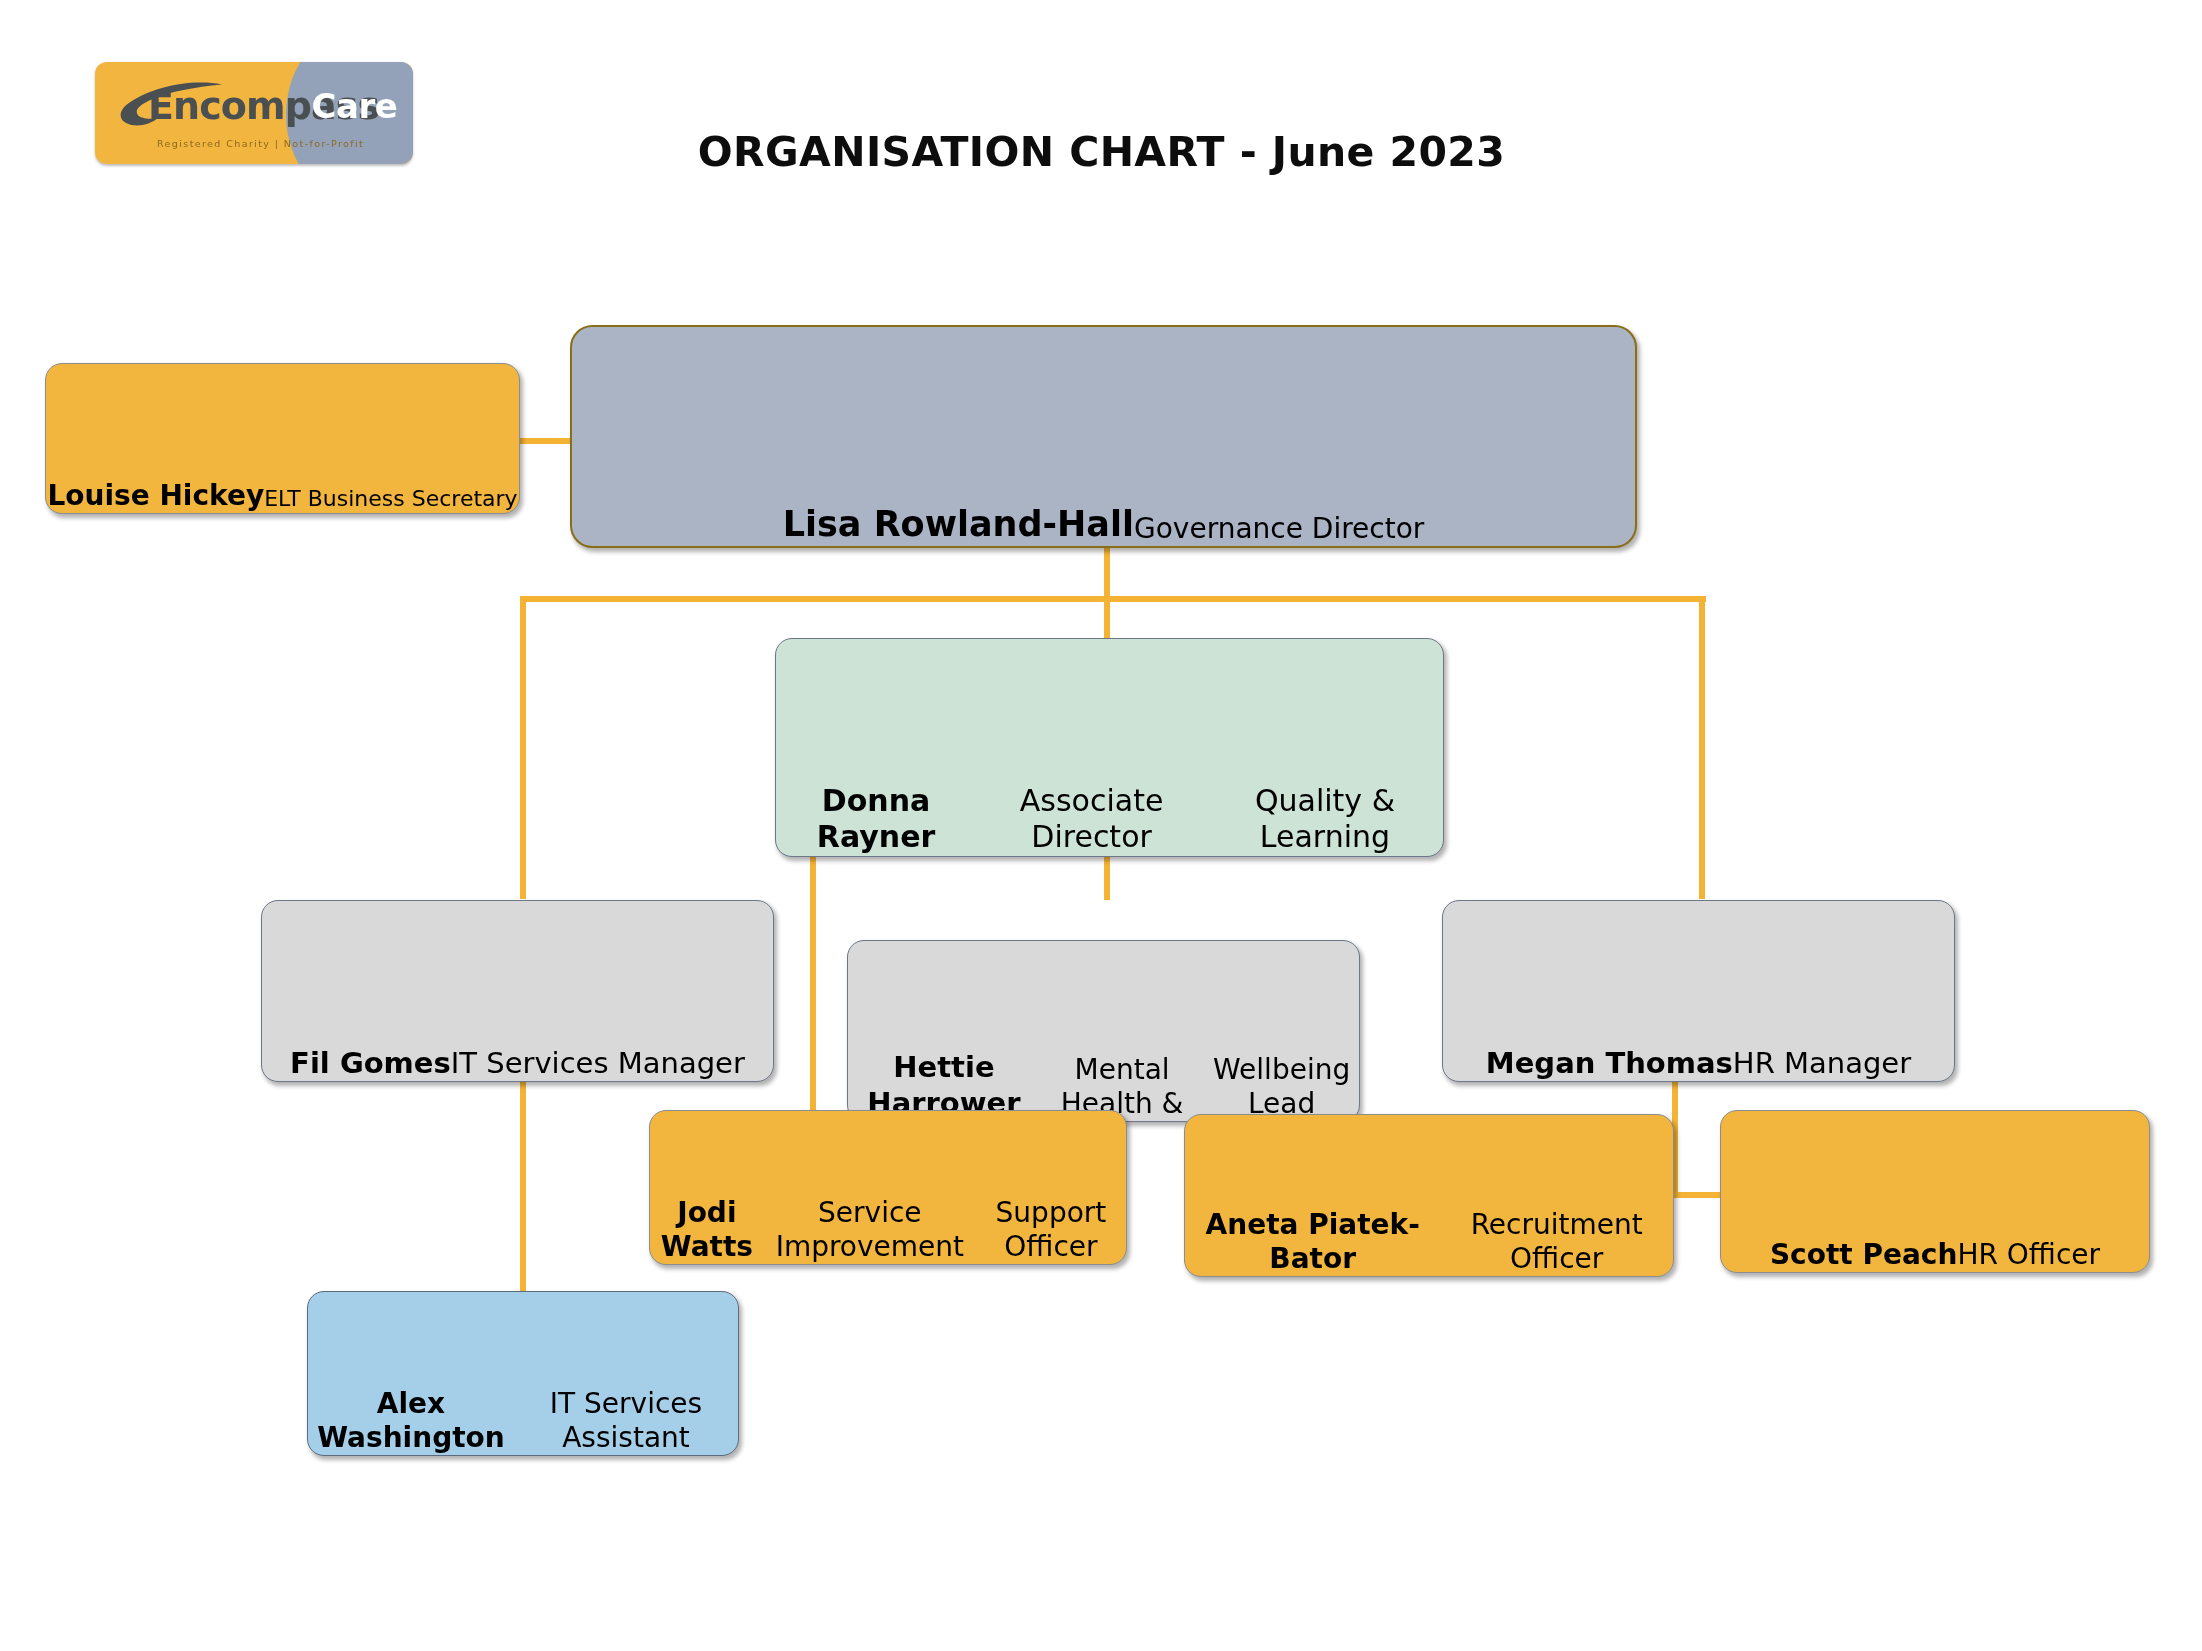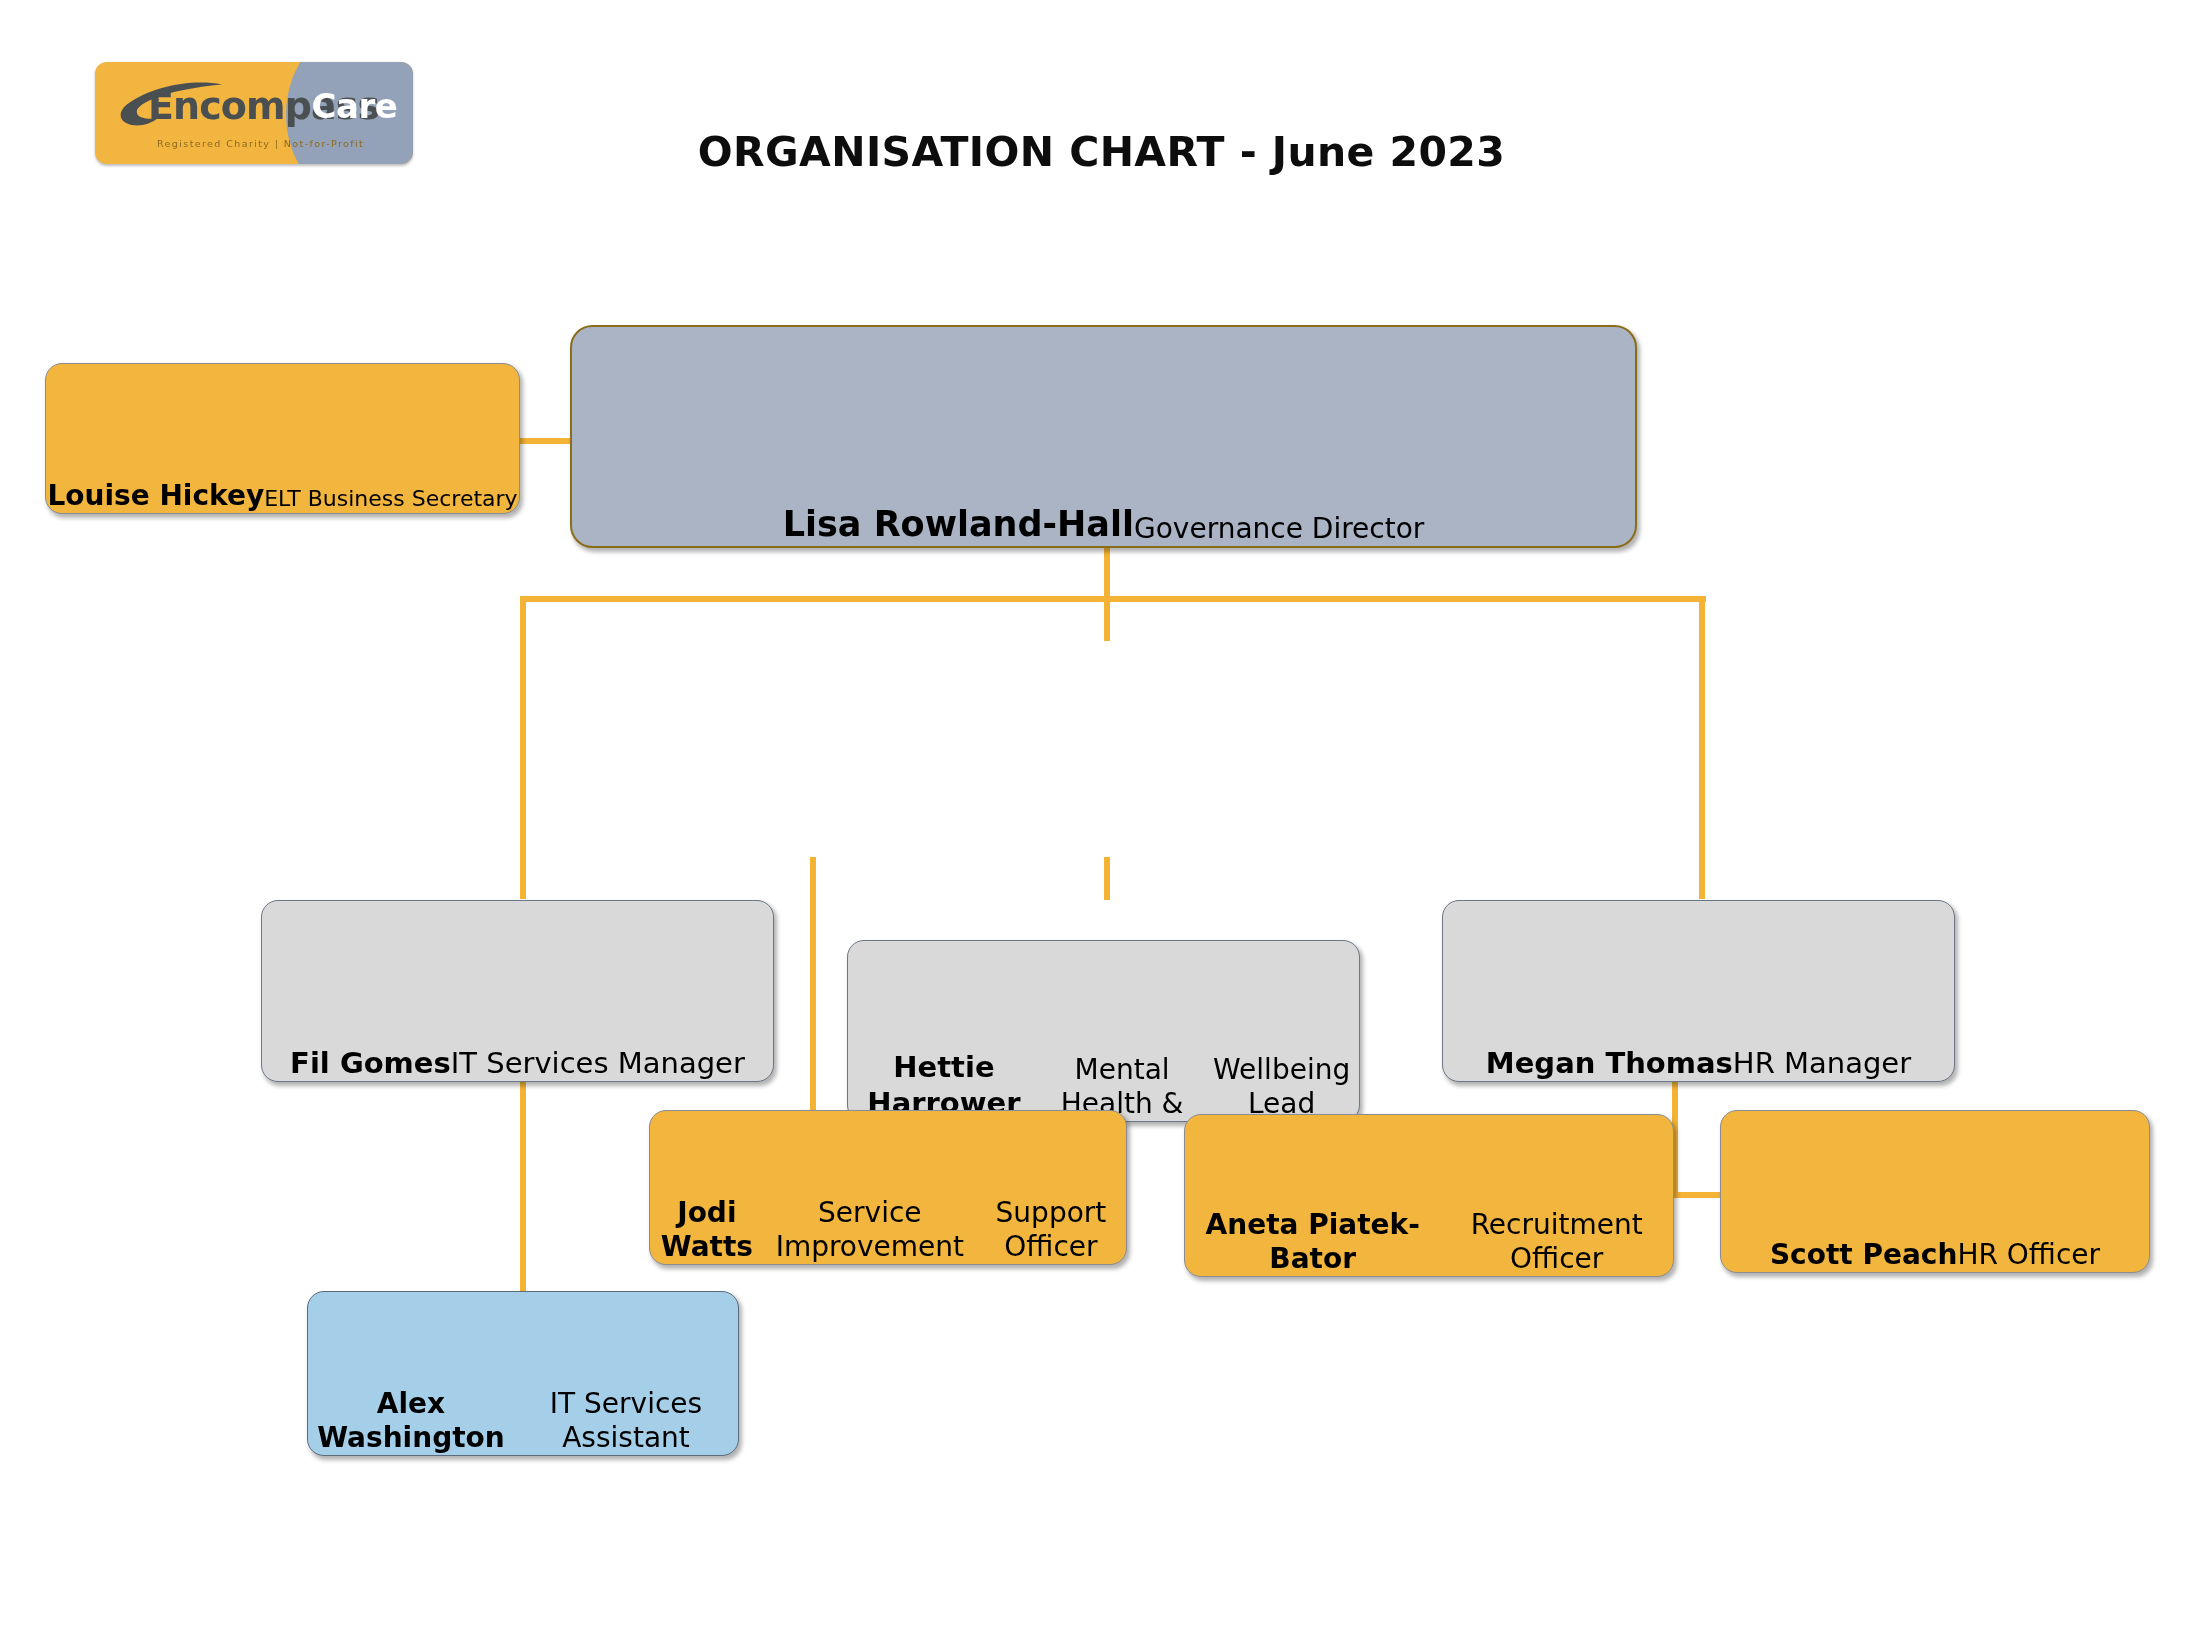--- a/index.html
+++ b/index.html
@@ -108,20 +108,25 @@
   <div class="node n-amber" style="left:45px;top:363px;width:475px;height:151px;">
     <div class="nm" style="font-size:28px;">Louise Hickey</div>
     <div class="rl" style="font-size:22px;">ELT Business Secretary</div>
   </div>
 
   <div class="node n-slate" style="left:570px;top:325px;width:1067px;height:223px;">
     <div class="nm" style="font-size:35px;">Lisa Rowland-Hall</div>
     <div class="rl" style="font-size:28px;">Governance Director</div>
   </div>
 
+  <div class="node n-green" style="left:775px;top:638px;width:669px;height:219px;">
+    <div class="nm" style="font-size:30px;">Donna Rayner</div>
+    <div class="rl" style="font-size:30px;">Associate Director</div>
+    <div class="rl" style="font-size:30px;">Quality &amp; Learning</div>
+  </div>
 
   <div class="node n-grey" style="left:261px;top:900px;width:513px;height:182px;">
     <div class="nm" style="font-size:29px;">Fil Gomes</div>
     <div class="rl" style="font-size:29px;">IT Services Manager</div>
   </div>
 
   <div class="node n-grey" style="left:847px;top:900px;width:513px;height:182px;margin-top:40px;">
     <div class="nm" style="font-size:29px;">Hettie Harrower</div>
     <div class="rl" style="font-size:28px;">Mental Health &amp;</div>
     <div class="rl" style="font-size:28px;">Wellbeing Lead</div>

